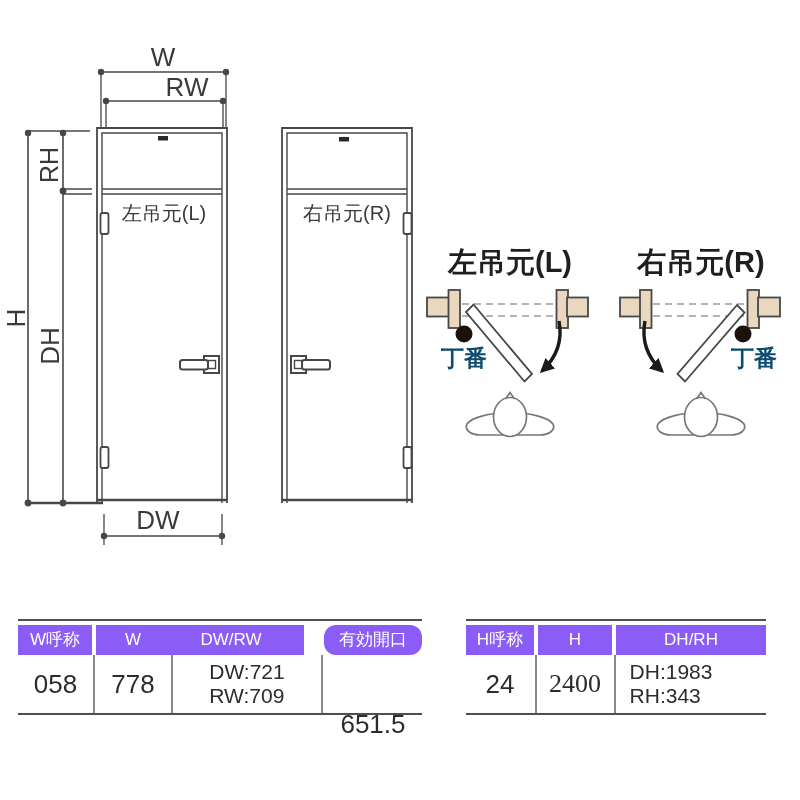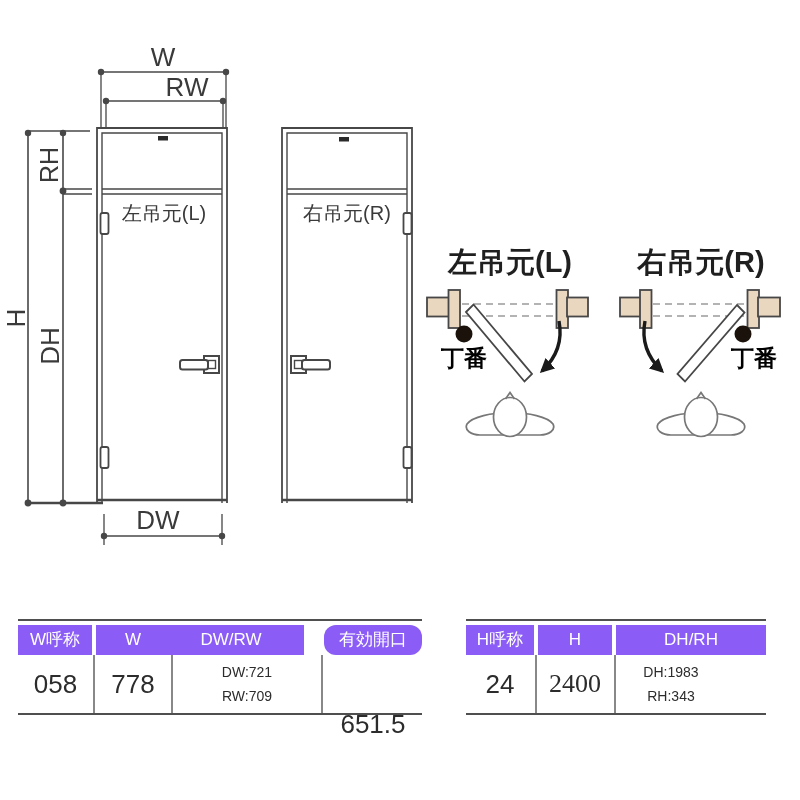--- a/index.html
+++ b/index.html
@@ -5,28 +5,28 @@
   html,body{margin:0;padding:0;background:#fff;}
   #canvas{position:relative;width:800px;height:800px;background:#ffffff;overflow:hidden;
           font-family:"Liberation Sans","DejaVu Sans",sans-serif;}
   #linework{position:absolute;left:0;top:0;}
   .lbl{position:absolute;color:#333;transform:translate(-50%,-50%);white-space:nowrap;}
   .lbl.vert{transform:translate(-50%,-50%) rotate(-90deg);}
   .dim{font-size:26px;color:#3a3a3a;}
   .dim-sm{font-size:25px;color:#3a3a3a;}
   .door-lbl{font-size:20px;color:#3a3a3a;}
   .swing-title{font-size:29px;font-weight:bold;color:#1f1f1f;}
-  .hinge-lbl{font-size:23px;font-weight:bold;color:#000000;}
+  .hinge-lbl{font-size:23px;font-weight:bold;color:#0c4a6e;}
   .rule{position:absolute;background:#4f4f4f;height:2px;}
   .sep{position:absolute;background:#888;width:2px;}
   .th{position:absolute;background:#8b5cf6;color:#fff;font-size:17px;height:30px;
       line-height:30px;text-align:center;top:625px;}
   .td{position:absolute;display:flex;align-items:center;justify-content:center;
       font-size:26px;color:#2c2c2c;height:58px;top:655px;}
-  .td.two-line{font-size:14px;line-height:24px;white-space:pre-line;text-align:center;}
+  .td.two-line{font-size:21px;line-height:24px;white-space:pre-line;text-align:left;}
 </style>
 </head>
 <body>
 
 <div id="canvas">
 
   <svg id="linework" width="800" height="800" viewBox="0 0 800 800">
     <defs>
       <marker id="ah" viewBox="0 0 10 10" refX="8" refY="5" markerWidth="4.2" markerHeight="4.2" orient="auto-start-reverse">
         <path d="M0,0 L10,5 L0,10 z" fill="#1a1a1a"></path>

